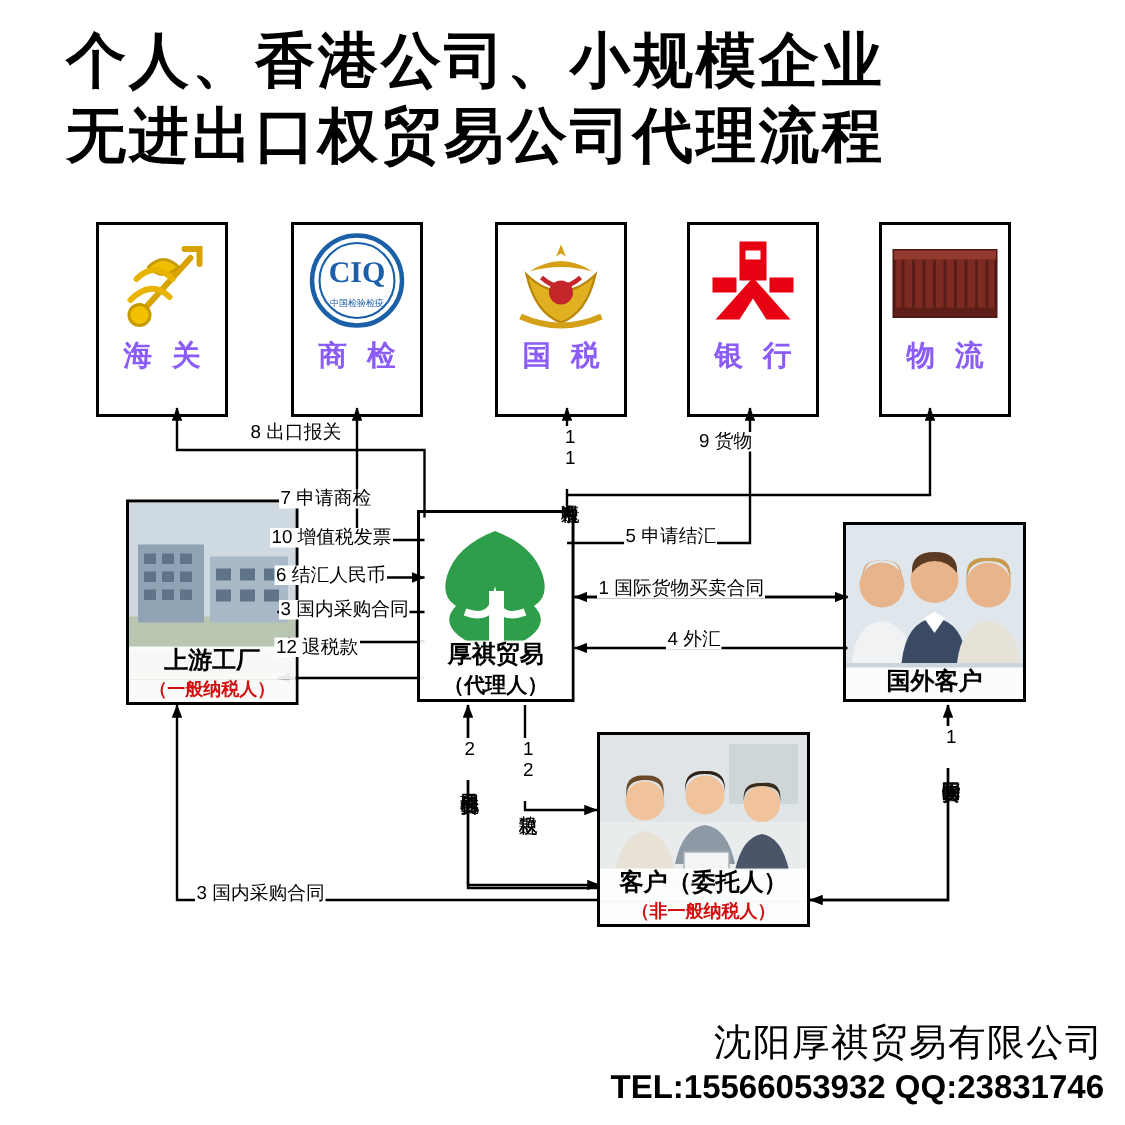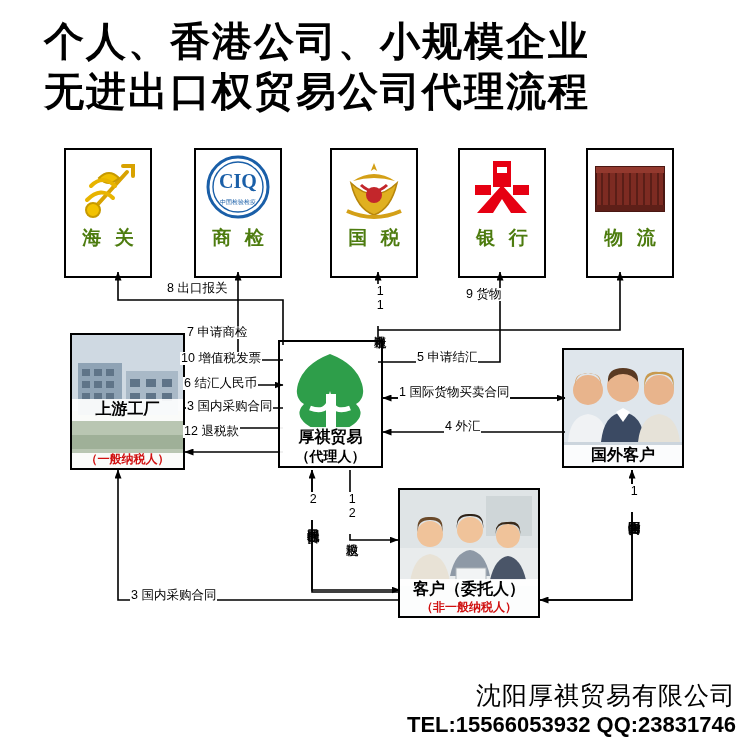--- a/index.html
+++ b/index.html
@@ -51,21 +51,21 @@
     width: 100%;
     display: flex;
     align-items: center;
     justify-content: center;
   }
   .top-box .caption {
     font-size: 19px;
     font-weight: bold;
     letter-spacing: 4px;
     text-indent: 4px;
-    color: #4d7c0f;
+    color: #8b5cf6;
     line-height: 1;
     padding-bottom: 2px;
   }
   
   .ent-box {
     position: absolute;
     border: 2px solid #000;
     box-sizing: border-box;
     background: #fff;
     display: flex;
@@ -278,21 +278,21 @@
             <path d="M59,8 L59,52"></path>
             <path d="M66,8 L66,52"></path>
         </g>
         <rect x="4" y="8" width="68" height="6" fill="#93392e"></rect>
         <rect x="4" y="46" width="68" height="6" fill="#5e1f18"></rect>
       </svg>
     </div>
     <div class="caption">物 流</div>
   </div>
 
-  <div class="ent-box" style="left:70px; top:333px; width:115px; height:137px;gap:32px;">
+  <div class="ent-box" style="left:84px; top:333px; width:115px; height:137px;">
     <div class="pic">
       <svg width="111" height="133" viewBox="0 0 111 133" preserveAspectRatio="none">
         <rect x="0" y="0" width="111" height="133" fill="#cfd9e2"></rect>
         <rect x="0" y="76" width="111" height="57" fill="#b9c6b2"></rect>
         <rect x="6" y="28" width="44" height="52" fill="#8fa3b5"></rect>
         <rect x="54" y="36" width="52" height="44" fill="#a9b9c7"></rect>
         <g fill="#5f7488">
           <rect x="10" y="34" width="8" height="7"></rect>
             <rect x="22" y="34" width="8" height="7"></rect>
             <rect x="34" y="34" width="8" height="7"></rect>

